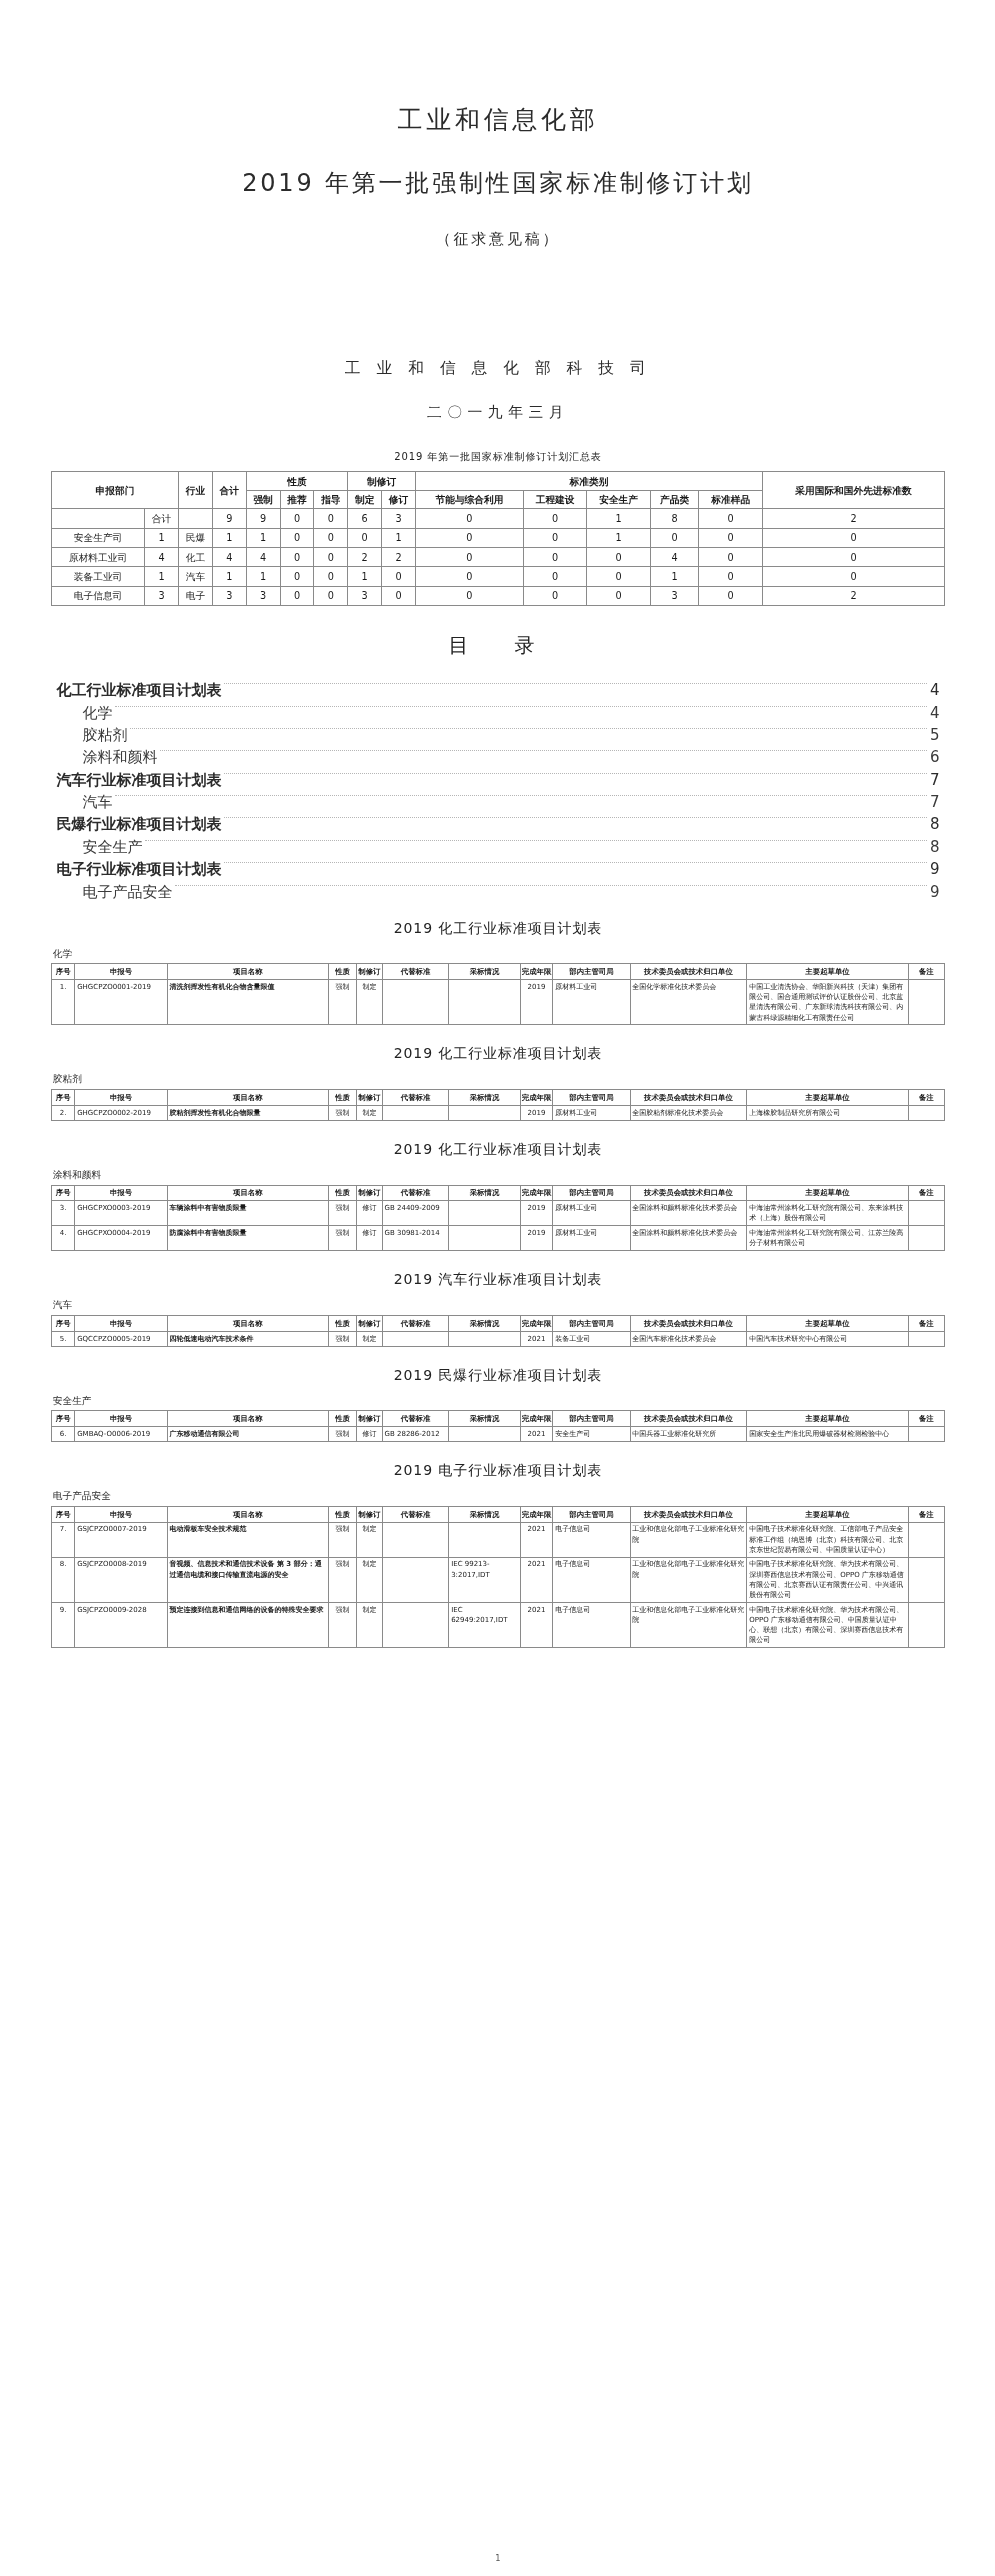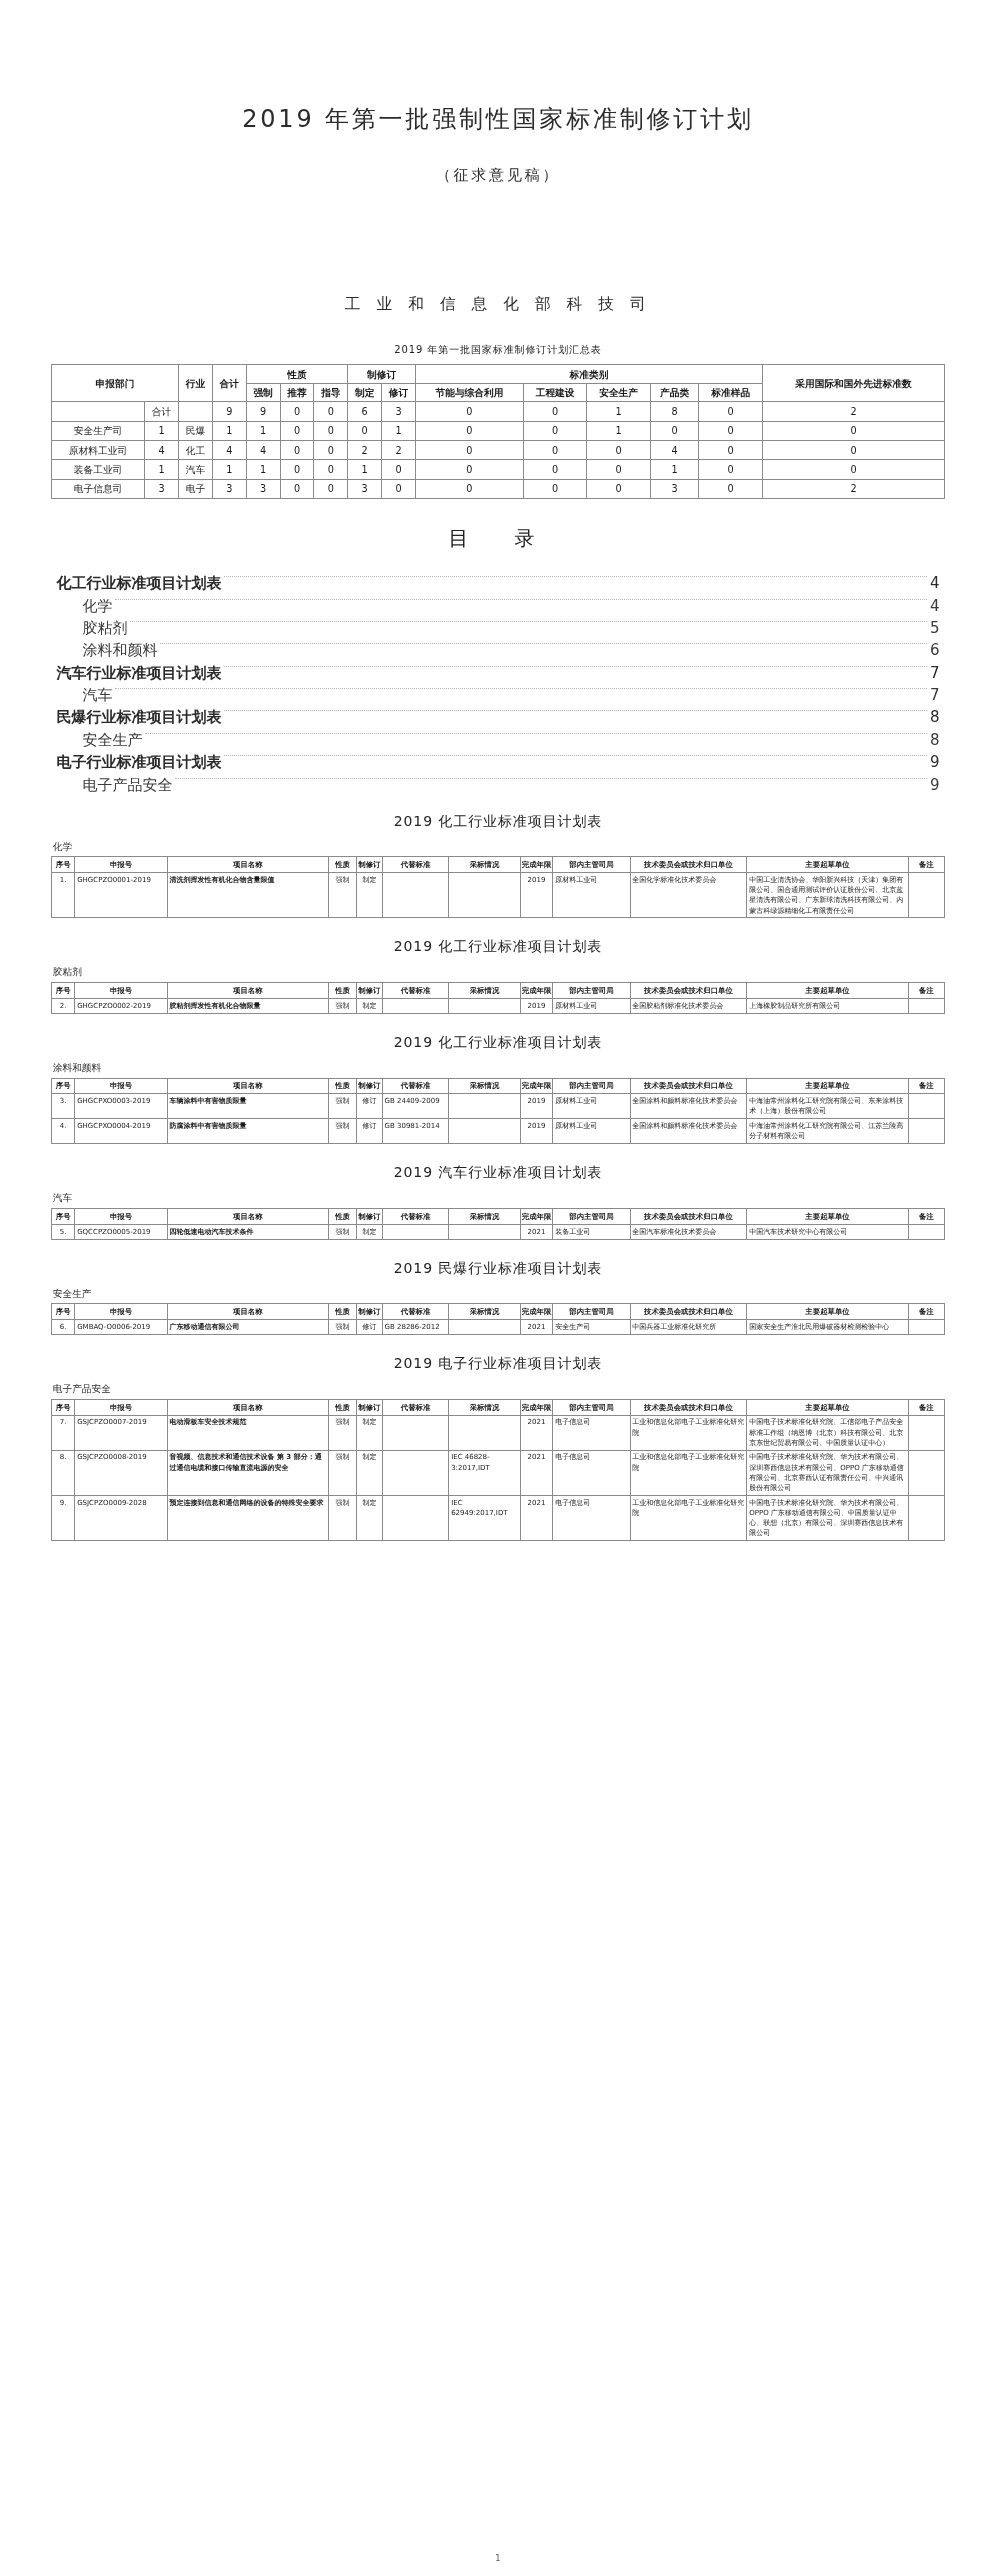--- a/index.html
+++ b/index.html
@@ -174,24 +174,26 @@
     font-size: 8.3px;
     color: #555;
   }
 </style>
 </head>
 <body>
 
 <div class="page">
 
   <div class="cover">
+    <div class="t1">工业和信息化部</div>
     <div class="t2">2019 年第一批强制性国家标准制修订计划</div>
     <div class="t3">（征求意见稿）</div>
   </div>
   <div class="issuer">工 业 和 信 息 化 部 科 技 司</div>
+  <div class="issue-date">二〇一九年三月</div>
 
   <div class="summary-title">2019 年第一批国家标准制修订计划汇总表</div>
   <table class="summary">
     <thead>
       <tr class="hrow">
         <th colspan="2" rowspan="2">申报部门</th>
         <th rowspan="2">行业</th>
         <th rowspan="2">合计</th>
         <th colspan="3">性质</th>
         <th colspan="2">制修订</th>
@@ -594,21 +596,21 @@
               <td class="c-draft">中国电子技术标准化研究院、工信部电子产品安全标准工作组（纳恩博（北京）科技有限公司、北京京东世纪贸易有限公司、中国质量认证中心）</td>
               <td class="c-rem"></td>
             </tr>
             <tr>
               <td class="c-no c">8.</td>
               <td class="c-app">GSJCPZO0008-2019</td>
               <td class="c-name">音视频、信息技术和通信技术设备 第 3 部分：通过通信电缆和接口传输直流电源的安全</td>
               <td class="c-nat c">强制</td>
               <td class="c-rev c">制定</td>
               <td class="c-sub"></td>
-              <td class="c-adopt">IEC 46828-3:2017,IDT</td>
+              <td class="c-adopt">IEC 99213-3:2017,IDT</td>
               <td class="c-year c">2021</td>
               <td class="c-dept">电子信息司</td>
               <td class="c-tc">工业和信息化部电子工业标准化研究院</td>
               <td class="c-draft">中国电子技术标准化研究院、华为技术有限公司、深圳赛西信息技术有限公司、OPPO 广东移动通信有限公司、北京赛西认证有限责任公司、中兴通讯股份有限公司</td>
               <td class="c-rem"></td>
             </tr>
             <tr>
               <td class="c-no c">9.</td>
               <td class="c-app">GSJCPZO0009-2028</td>
               <td class="c-name">预定连接到信息和通信网络的设备的特殊安全要求</td>

